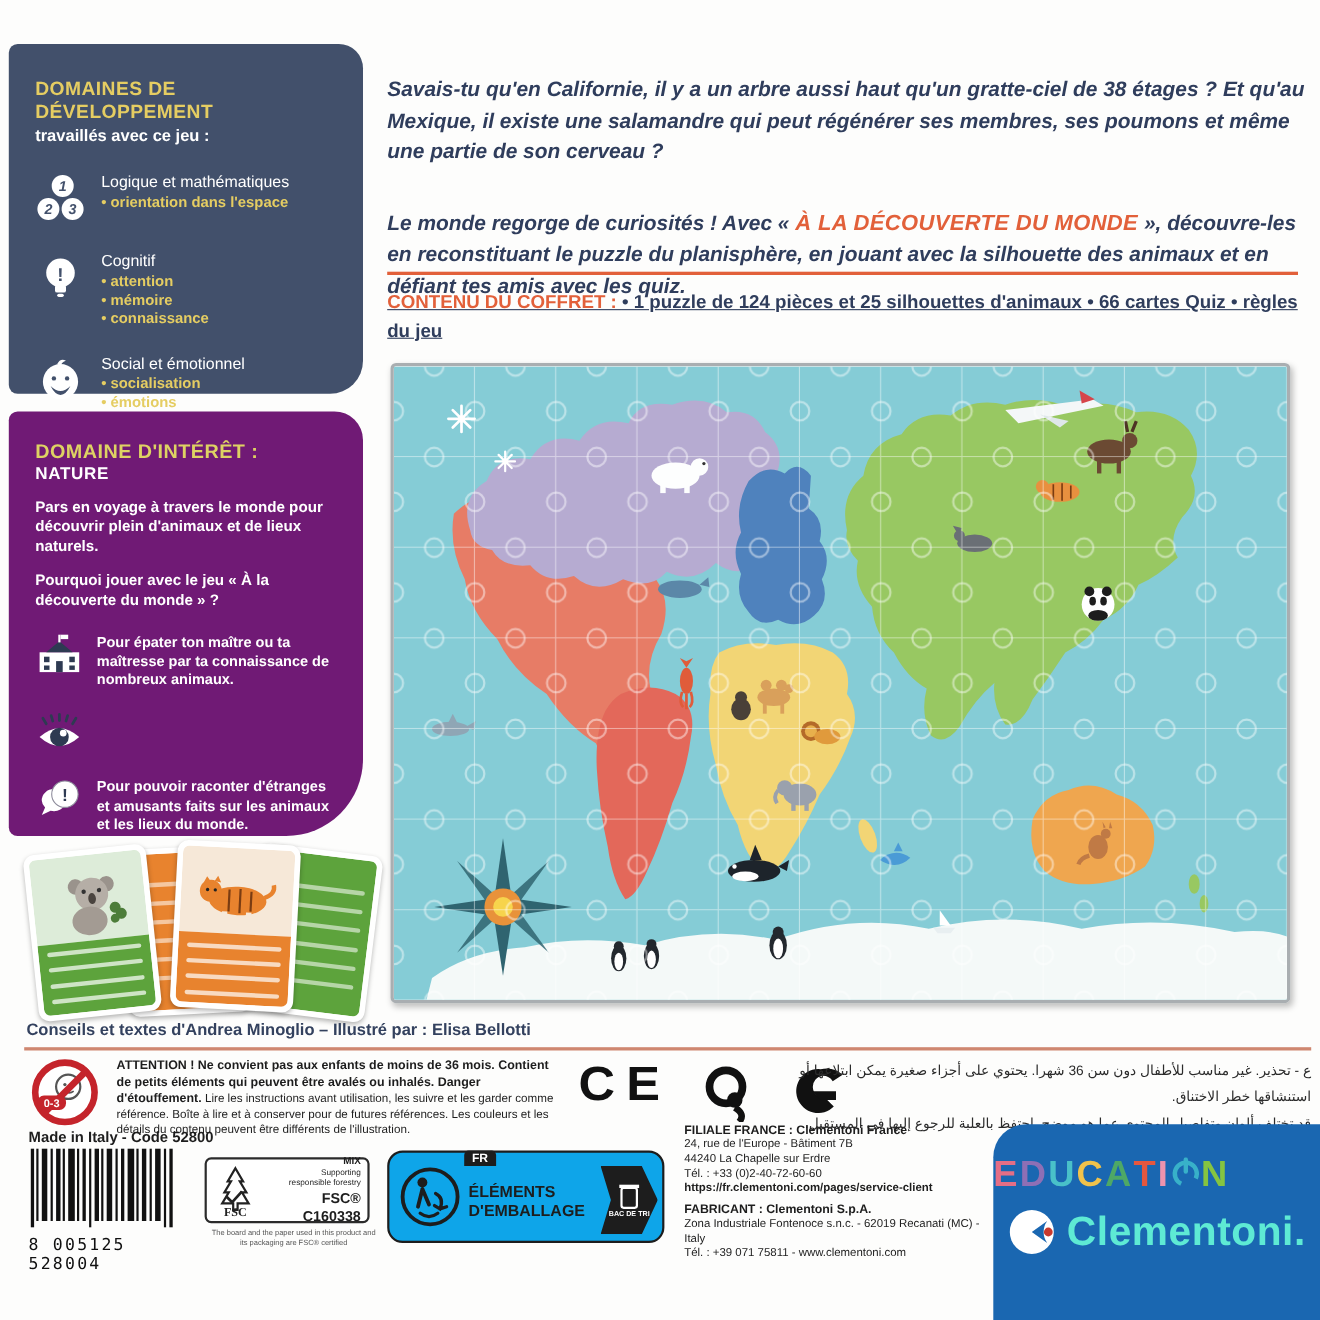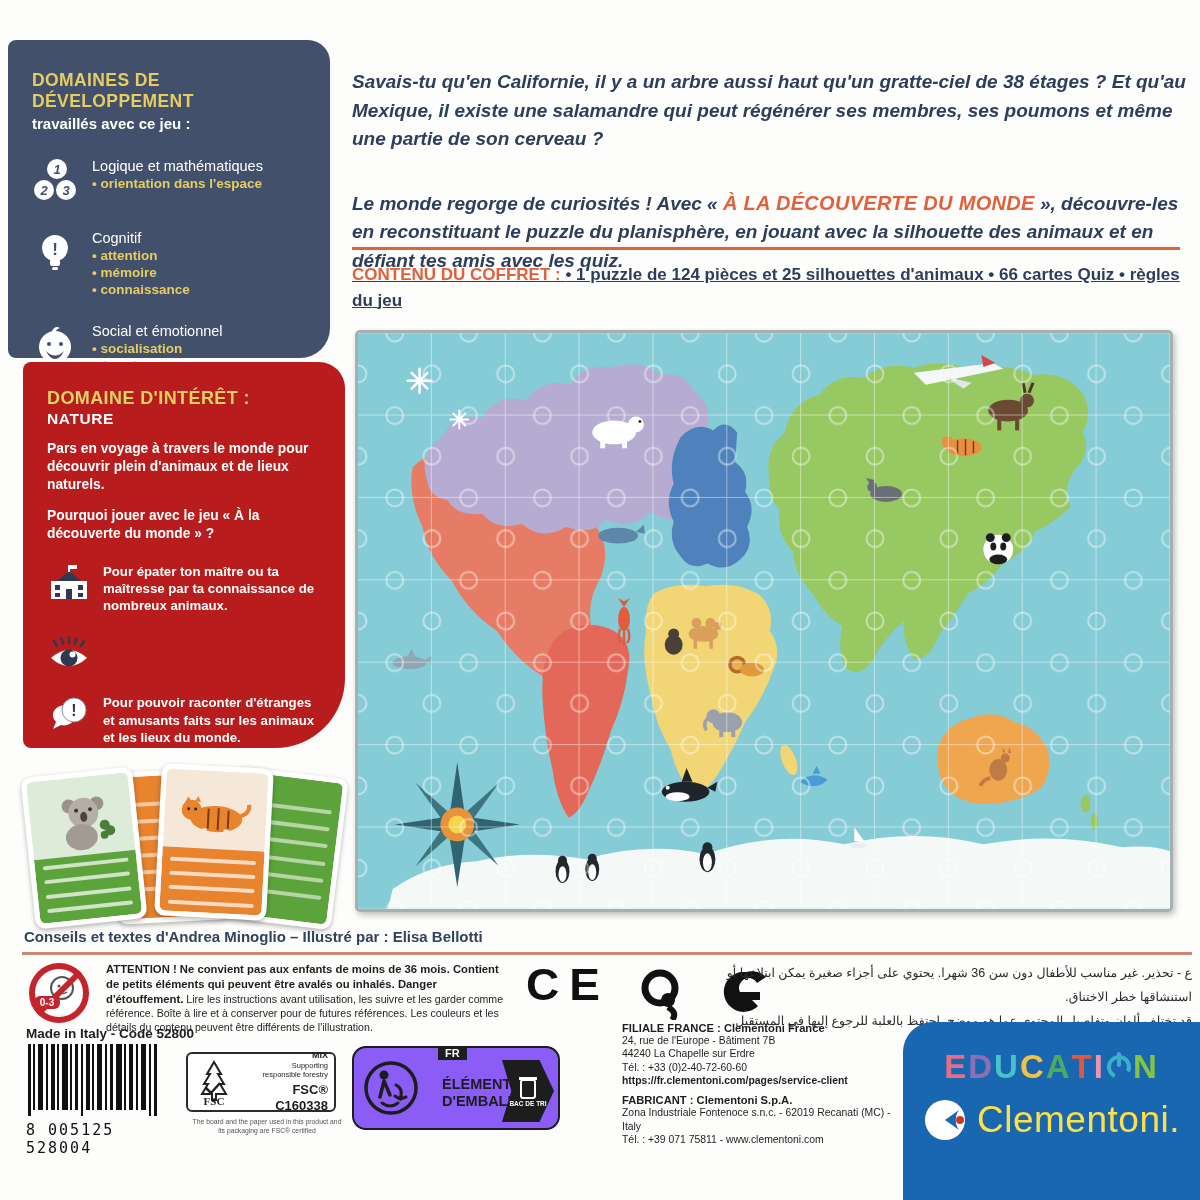--- a/index.html
+++ b/index.html
@@ -10,22 +10,22 @@
   .dev-panel { position:absolute; left:8px; top:40px; width:322px; height:318px;
     background:#42506b; border-radius:8px 22px 30px 8px; padding:30px 24px 0 24px; color:#fff; }
   .panel-title { color:#e5cd62; font-weight:bold; font-size:17.5px; letter-spacing:.4px; }
   .panel-sub { color:#fff; font-size:15px; font-weight:bold; margin-top:3px; }
   .dev-item { display:flex; gap:14px; margin-top:26px; align-items:flex-start; }
   .dev-icon { flex:0 0 46px; height:46px; }
   .dev-item-title { font-weight:normal; font-size:14.5px; color:#fff; }
   .dev-bullet { color:#e5cd62; font-weight:bold; font-size:13.5px; margin-top:2px; }
   .dev-bullet::before { content:"• "; }
 
-  .interest-panel { position:absolute; left:8px; top:362px; width:322px; height:386px;
-    background:#b91c1c; border-radius:8px 26px 70px 8px; padding:26px 22px 0 24px; color:#fff;margin-left:15px; }
+  .interest-panel { position:absolute; left:8px; top:374px; width:322px; height:386px;
+    background:#701a75; border-radius:8px 26px 70px 8px; padding:26px 22px 0 24px; color:#fff; }
   .interest-title { color:#ded263; font-weight:bold; font-size:18px; letter-spacing:.4px; }
   .interest-sub { color:#fff; font-size:15.5px; font-weight:bold; letter-spacing:.6px; margin-top:1px; }
   .interest-p { font-size:13.8px; font-weight:bold; line-height:1.32; margin-top:12px; }
   .interest-item { display:flex; gap:12px; margin-top:20px; align-items:flex-start; }
   .interest-icon { flex:0 0 44px; height:40px; }
   .interest-item-text { font-size:13.2px; font-weight:bold; line-height:1.3; }
 
   
   .cards { position:absolute; left:18px; top:762px; width:330px; height:168px; }
   .card { position:absolute; width:112px; height:152px; background:#fff; border-radius:10px;
@@ -75,43 +75,43 @@
   .barcode-num { font-size:15px; color:#111; letter-spacing:2px; margin-top:1px; font-family:"DejaVu Sans Mono", monospace; }
 
   .fsc-box { position:absolute; left:186px; top:1052px; width:150px; height:60px; border:2px solid #2b2b2b;
     border-radius:6px; display:flex; align-items:center; padding:4px 6px; gap:6px; background:#fff; }
   .fsc-right { font-size:7.5px; color:#1d1d1d; text-align:right; line-height:1.25; flex:1; }
   .fsc-right .mix { font-size:9px; font-weight:bold; }
   .fsc-right .code { font-size:13px; font-weight:bold; margin-top:2px; }
   .fsc-note { position:absolute; left:192px; top:1118px; width:150px; font-size:6.8px; color:#555;
     text-align:center; line-height:1.3; }
 
-  .triman-box { position:absolute; left:352px; top:1046px; width:208px; height:84px; border:2.5px solid #1d1d1d;
-    border-radius:14px; background:#8b5cf6; display:flex; align-items:center; padding:6px 8px; gap:16px; }
+  .triman-box { position:absolute; left:352px; top:1046px; width:252px; height:84px; border:2.5px solid #1d1d1d;
+    border-radius:14px; background:#0ea5e9; display:flex; align-items:center; padding:6px 8px; gap:0; }
   .triman-right { position:relative; flex:1; height:100%; }
   .fr-tag { position:absolute; left:2px; top:-8px; background:#1d1d1d; color:#fff; font-weight:bold;
     font-size:11px; padding:1px 7px; border-radius:4px 4px 0 0; }
   .emballage { position:absolute; left:6px; top:22px; font-size:14.5px; font-weight:bold; color:#1d1d1d; line-height:1.15; }
   .tri-chevron { position:absolute; right:-4px; top:6px; width:52px; height:62px; background:#1d1d1d;
     clip-path:polygon(0 0, 72% 0, 100% 50%, 72% 100%, 0 100%, 18% 50%); display:flex; align-items:center; justify-content:center; }
   .bin-label { color:#fff; font-size:6.5px; font-weight:bold; text-align:center; line-height:1.2; }
 
   .addresses { position:absolute; left:622px; top:1022px; width:290px; color:#1d1d1d; }
   .addr-title { font-size:11.2px; font-weight:bold; }
   .addr-line { font-size:10.4px; line-height:1.28; }
   .addr-gap { height:7px; }
 
   .edu-panel { position:absolute; left:903px; top:1022px; width:297px; height:178px;
     background:#1a67b1; border-radius:30px 0 0 0; }
-  .edu-word { position:absolute; left:0; right:0; top:26px; text-align:center; font-weight:bold;
+  .edu-word { position:absolute; left:0; right:0; top:26px; text-align:left; font-weight:bold;
     font-size:33px; letter-spacing:2px; }
   .edu-word span { display:inline-block; }
   .brand-row { position:absolute; left:0; right:0; top:76px; display:flex; align-items:center;
     justify-content:center; gap:10px; }
-  .brand-name { color:#fde047; font-weight:normal; font-size:37px; letter-spacing:.5px; }
+  .brand-name { color:#5eead4; font-weight:bold; font-size:37px; letter-spacing:.5px; }
 </style>
 </head>
 <body>
 
 <div class="page">
 
   <aside class="dev-panel">
     <div class="panel-title">DOMAINES DE DÉVELOPPEMENT</div>
     <div class="panel-sub">travaillés avec ce jeu :</div>
 

